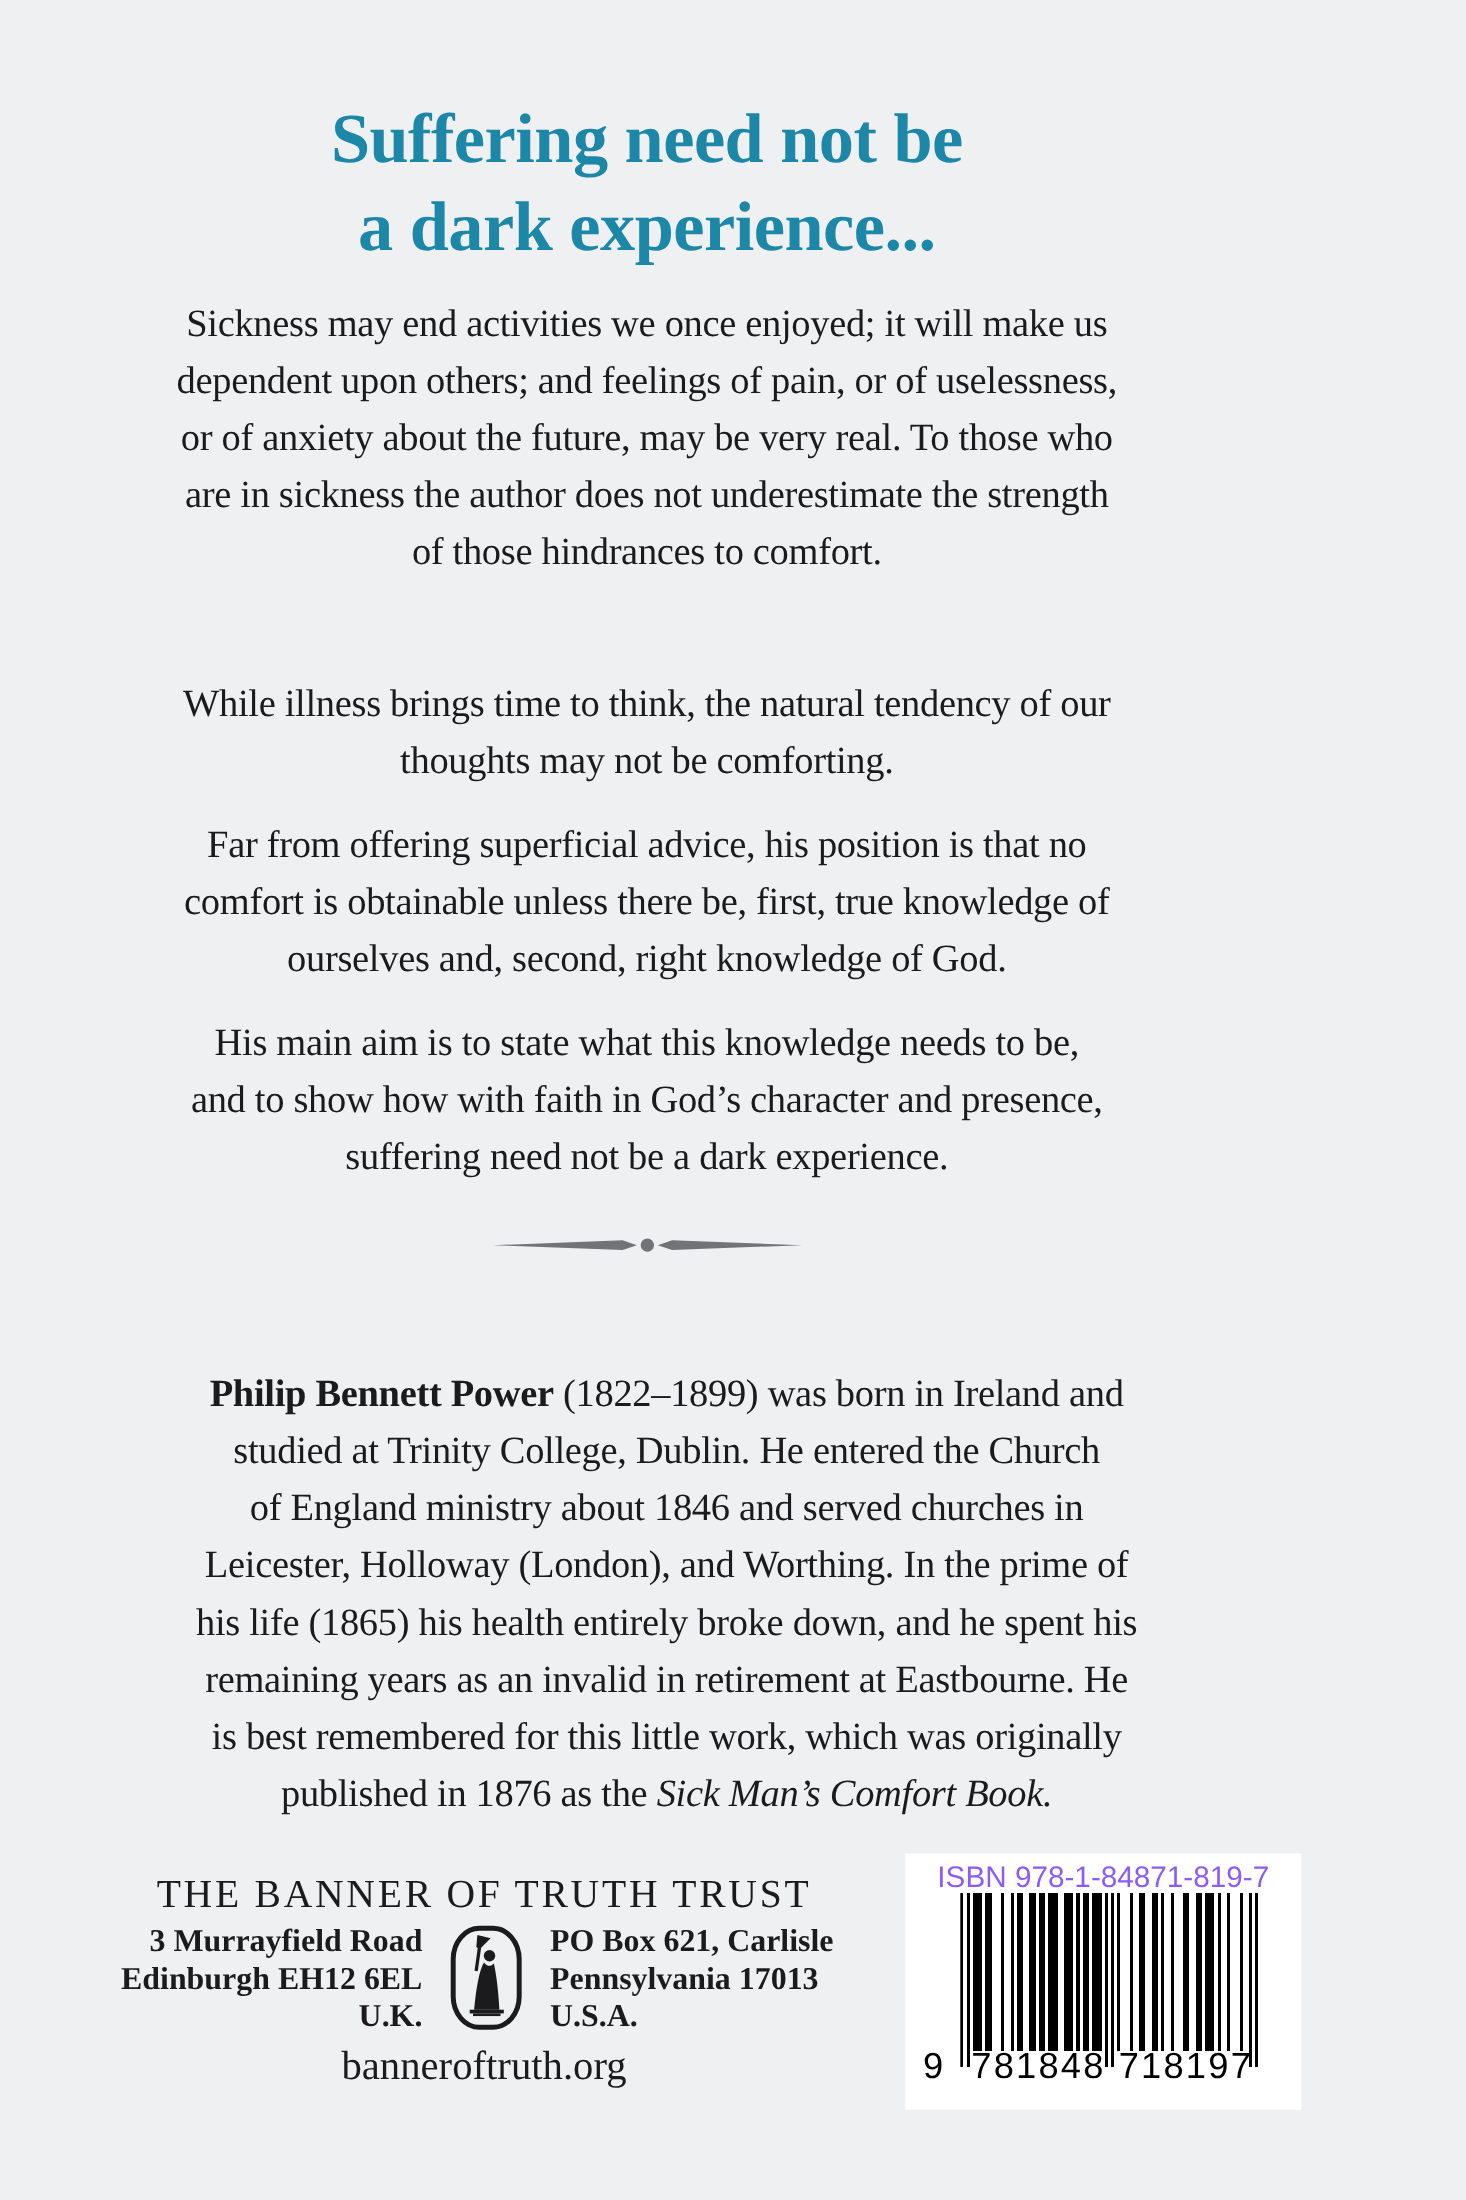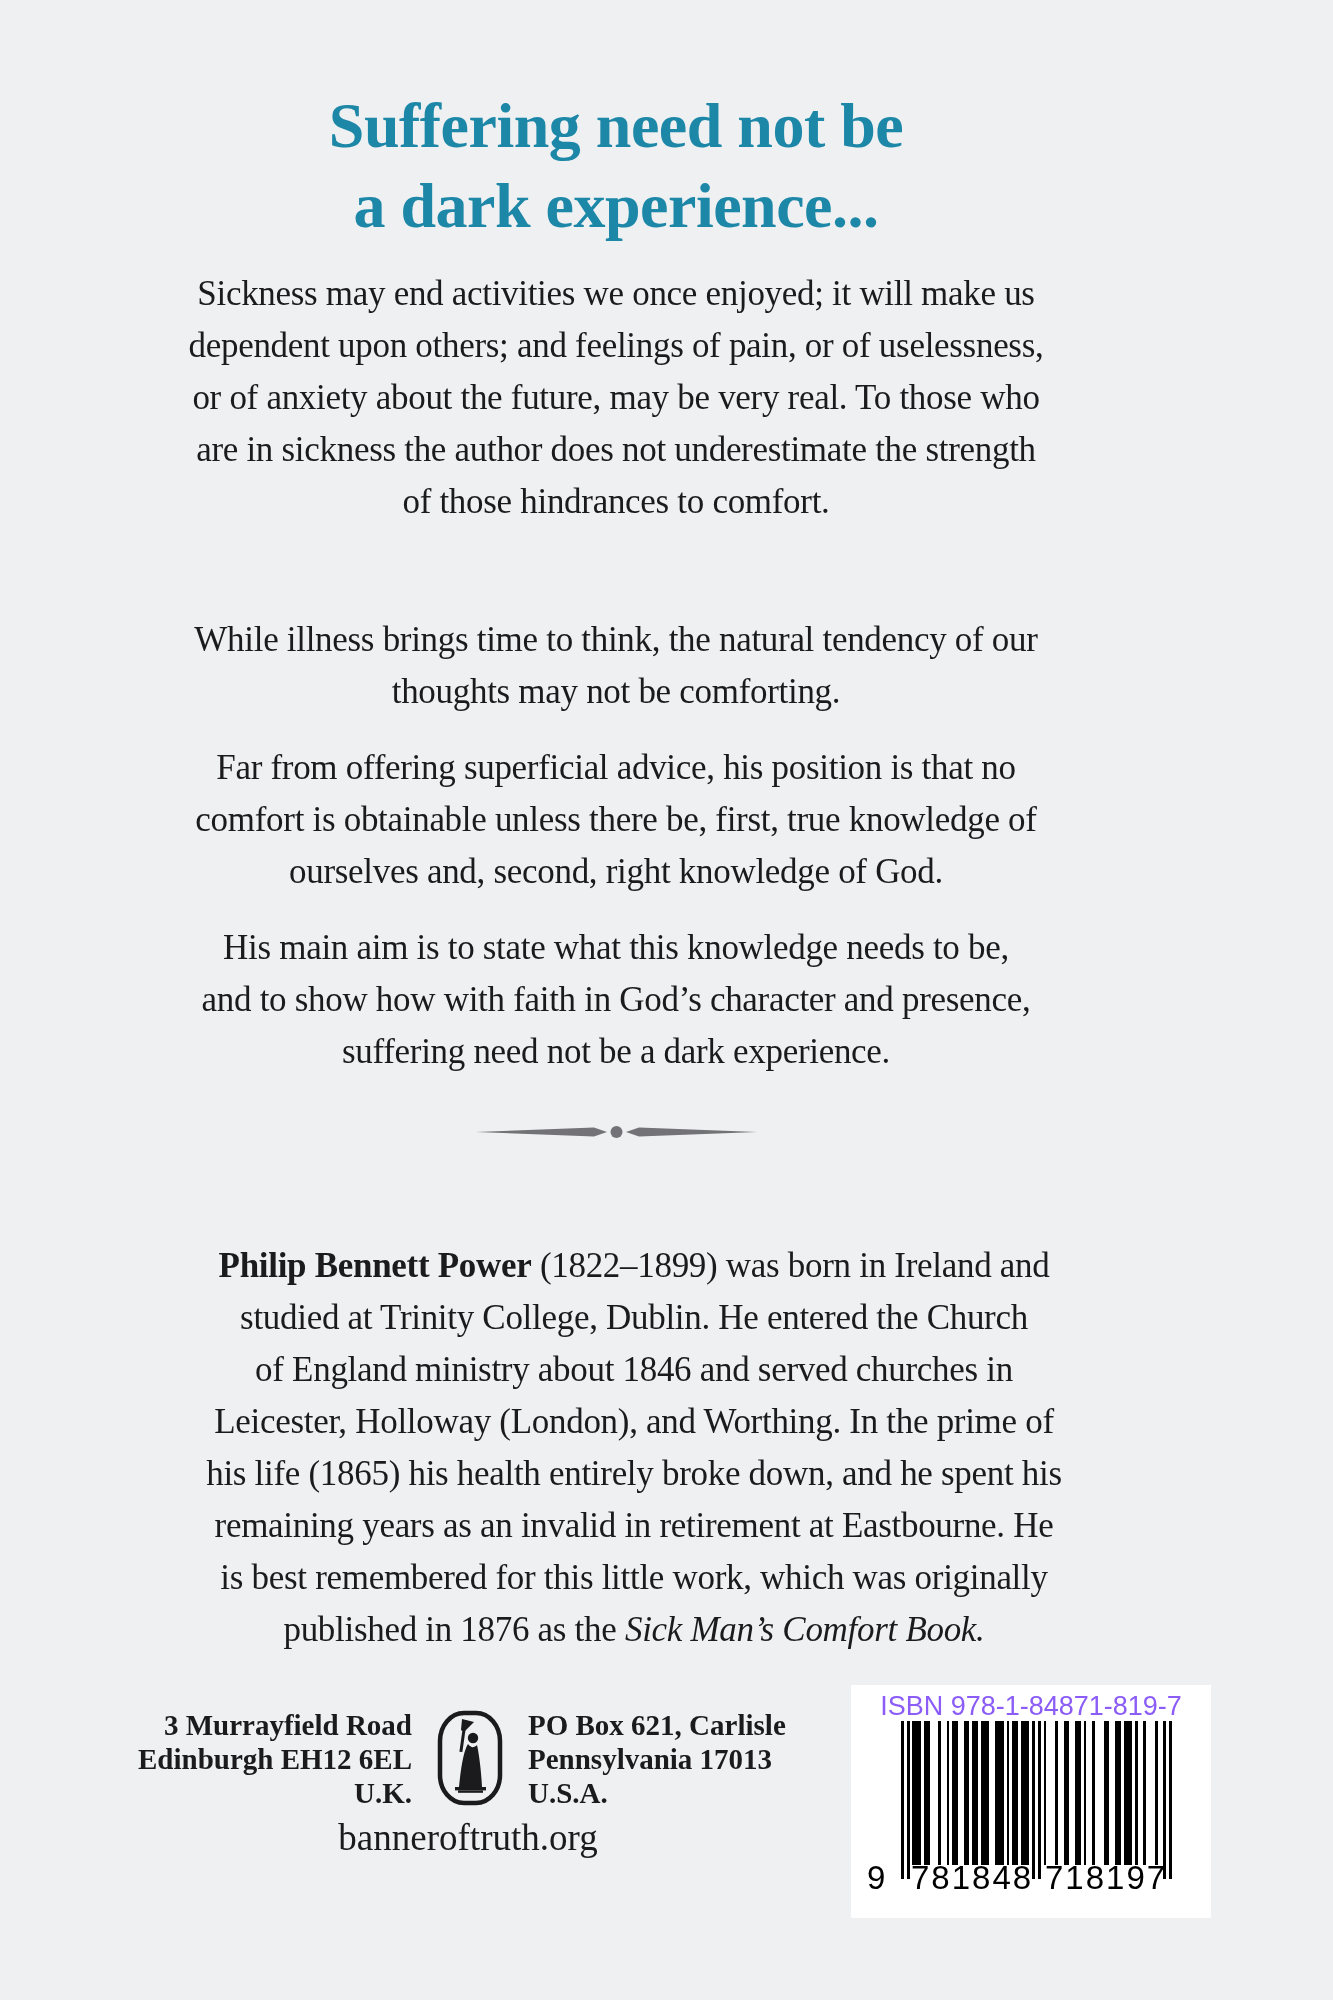--- a/index.html
+++ b/index.html
@@ -4,21 +4,21 @@
 <style>
   html,body{margin:0;padding:0;}
   body{
     width:1333px;height:2000px;
     background:#eff0f2;
     font-family:"Liberation Serif", serif;
     color:#1b1b1d;
     position:relative;
     overflow:hidden;
   }
-  .page{position:relative;width:1176px;height:2000px;margin-left:28px;}
+  .page{position:relative;width:1176px;height:2000px;}
   .headline{
     margin:0;padding-top:86px;
     font-size:64px;line-height:80px;font-weight:bold;
     letter-spacing:-0.5px;
     color:#1d87a8;
     text-align:center;
     white-space:pre-line;
   }
   .para{
     margin:0 auto;
@@ -126,20 +126,21 @@
   <p class="bio"><b>Philip Bennett Power</b><span> (1822–1899) was born in Ireland and
 studied at Trinity College, Dublin. He entered the Church
 of England ministry about 1846 and served churches in
 Leicester, Holloway (London), and Worthing. In the prime of
 his life (1865) his health entirely broke down, and he spent his
 remaining years as an invalid in retirement at Eastbourne. He
 is best remembered for this little work, which was originally
 published in 1876 as the </span><i>Sick Man’s Comfort Book.</i></p>
 
   <div class="publisher">
+    <div class="pub-name">THE BANNER OF TRUTH TRUST</div>
     <div class="pub-row">
       <div class="addr uk">3 Murrayfield Road
 Edinburgh EH12 6EL
 U.K.</div>
       <div class="logo">
         <svg width="66" height="96" viewBox="0 0 66 96" aria-hidden="true">
           <rect x="3" y="3" width="60" height="90" rx="24" ry="28" fill="none" stroke="#1b1b1d" stroke-width="4.5"></rect>
           <g fill="#1b1b1d">
             <polygon points="25,9 37,12 27,22 24,20"></polygon>
             <rect x="24.6" y="10" width="3" height="32" transform="rotate(8 26 26)"></rect>

